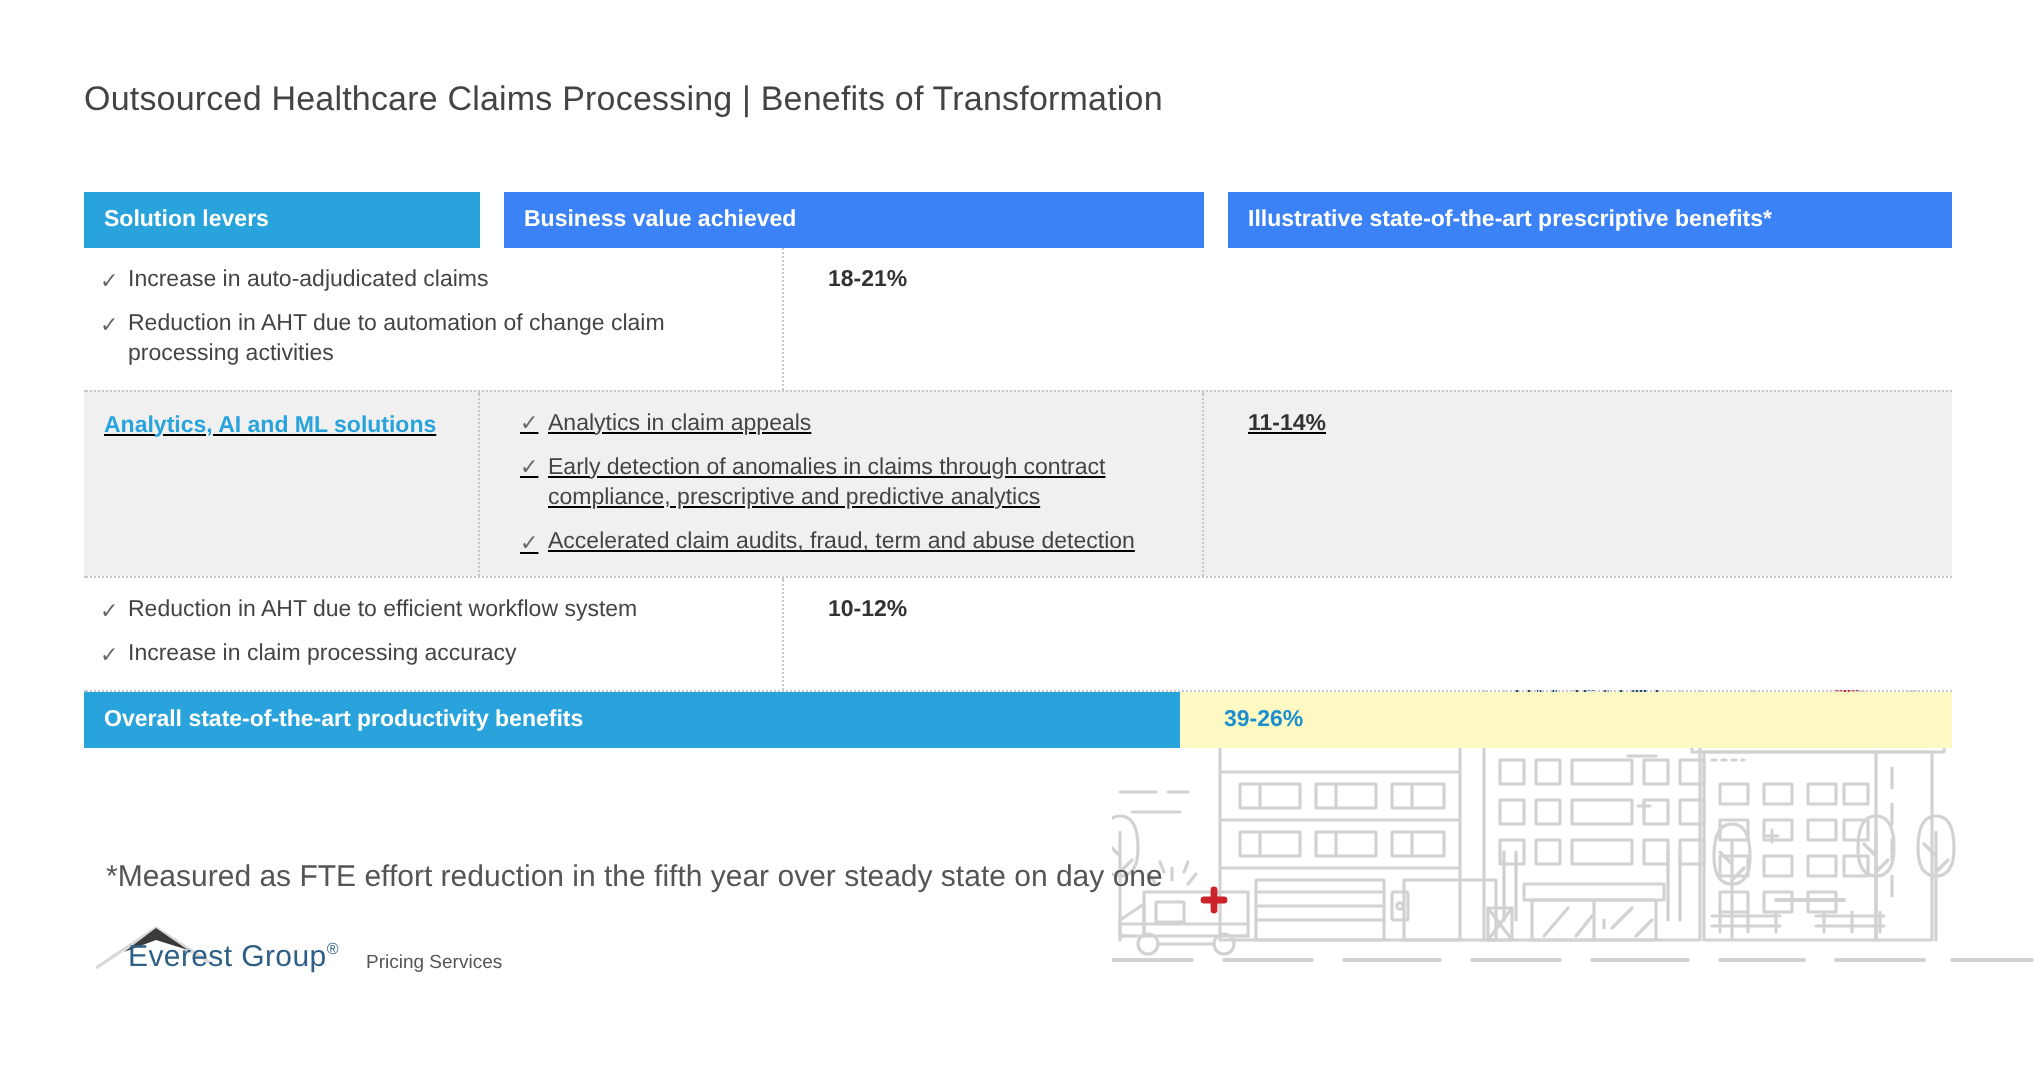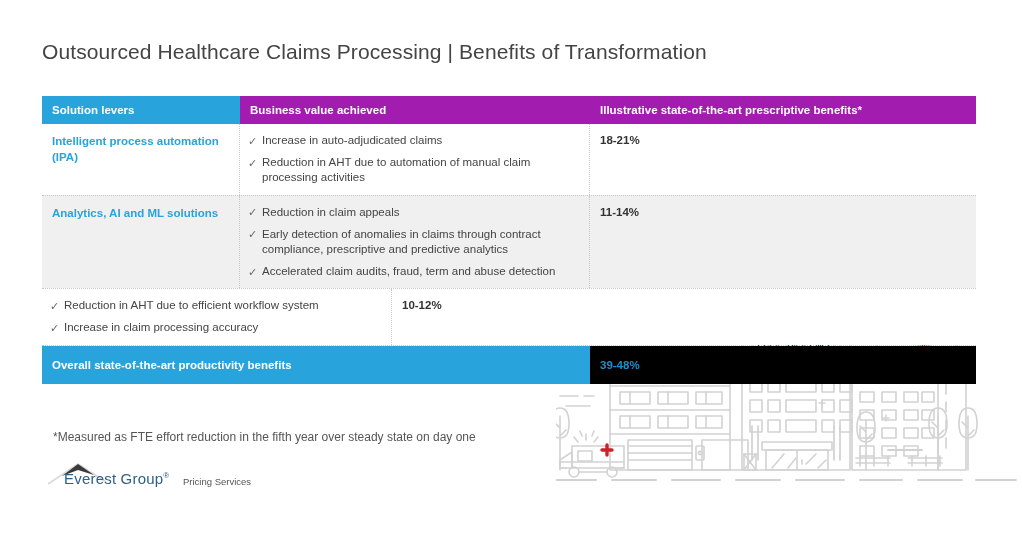--- a/index.html
+++ b/index.html
@@ -6,51 +6,51 @@
   body{
     width:1022px;height:535px;background:#ffffff;
     font-family:"Liberation Sans", sans-serif;
     overflow:hidden;position:relative;
   }
   .slide{position:absolute;inset:0;}
 
   
   .title{
     position:absolute;left:42px;top:40px;
-    font-size:21px;color:#444444;font-weight:400;
+    font-size:17px;color:#444444;font-weight:400;
     letter-spacing:.1px;white-space:nowrap;
   }
 
   
   .illustration{
     position:absolute;left:556px;top:250px;width:466px;height:250px;
     pointer-events:none;
   }
 
   
   .table{
     position:absolute;left:42px;top:96px;width:934px;
   }
-  .row{display:flex;position:relative;}
+  .row{display:flex;position:relative;gap:12px;}
   .c1{width:198px;flex:0 0 198px;box-sizing:border-box;}
   .c2{width:350px;flex:0 0 350px;box-sizing:border-box;}
   .c3{flex:1 1 auto;box-sizing:border-box;}
 
   
   .hdr{height:28px;}
   .hdr .c1{background:#29a3dc;}
-  .hdr .c2,.hdr .c3{background:#a21caf;}
+  .hdr .c2,.hdr .c3{background:#3b82f6;}
   .hdr div{
     color:#ffffff;font-weight:bold;font-size:11.5px;
     display:flex;align-items:center;padding-left:10px;
   }
 
   
   .brow{background:#ffffff;}
-  .brow.alt{background:#f0f0f0;}
+  .brow.alt{background:#f0f0f0;text-decoration:underline;}
   .brow .c1{
     padding:10px 10px 10px 10px;
     color:#29a3dc;font-weight:bold;font-size:11.5px;line-height:1.35;
     border-right:1px dotted #c8c8c8;
   }
   .brow .c2{
     padding:9px 12px 9px 8px;
     border-right:1px dotted #c8c8c8;
   }
   .brow .c3{
@@ -62,40 +62,40 @@
 
   .bullet{
     display:flex;font-size:11.5px;color:#444444;line-height:1.32;
     margin-bottom:7px;
   }
   .bullet:last-child{margin-bottom:0;}
   .tick{flex:0 0 14px;color:#666666;font-size:11px;padding-top:.5px;}
   .btxt{flex:1 1 auto;}
 
   
-  .srow{height:38px;background:#000000;}
+  .srow{height:28px;background:#fef9c3;}
   .srow .bar{
     width:548px;flex:0 0 548px;background:#29a3dc;
     display:flex;align-items:center;padding-left:10px;
     box-sizing:border-box;
     color:#ffffff;font-weight:bold;font-size:11.5px;
   }
   .srow .val{
     flex:1 1 auto;display:flex;align-items:center;padding-left:10px;
     box-sizing:border-box;color:#1a8fd0;font-weight:bold;font-size:11.5px;
   }
 
   
   .note{
     position:absolute;left:42px;top:375px;width:500px;
     font-size:14.5px;color:#4d4d4d;line-height:1.45;
   }
   .footnote{
     position:absolute;left:53px;top:430px;
-    font-size:12px;color:#555555;
+    font-size:15px;color:#555555;
   }
 
   
   .logo{position:absolute;left:48px;top:462px;display:flex;align-items:center;}
   .logo .mark{position:relative;width:52px;height:26px;}
   .logo .brand{
     font-size:15px;color:#2e5f86;letter-spacing:.2px;
     position:absolute;left:16px;top:8px;white-space:nowrap;
   }
   .logo .reg{font-size:8px;vertical-align:super;}
@@ -325,40 +325,39 @@
 
     <div class="row hdr">
       <div class="c1">Solution levers</div>
       <div class="c2">Business value achieved</div>
       <div class="c3">Illustrative state-of-the-art prescriptive benefits*</div>
     </div>
 
     <div class="rows">
 
       <div class="row brow">
-        <div class="c1">Intelligent process automation (IPA)</div>
         <div class="c2">
           <div class="bullet">
             <span class="tick">✓</span>
             <span class="btxt">Increase in auto-adjudicated claims</span>
           </div>
           <div class="bullet">
             <span class="tick">✓</span>
-            <span class="btxt">Reduction in AHT due to automation of manual claim processing activities</span>
+            <span class="btxt">Reduction in AHT due to automation of change claim processing activities</span>
           </div>
         </div>
         <div class="c3">18-21%</div>
       </div>
 
       <div class="row brow alt">
         <div class="c1">Analytics, AI and ML solutions</div>
         <div class="c2">
           <div class="bullet">
             <span class="tick">✓</span>
-            <span class="btxt">Reduction in claim appeals</span>
+            <span class="btxt">Analytics in claim appeals</span>
           </div>
           <div class="bullet">
             <span class="tick">✓</span>
             <span class="btxt">Early detection of anomalies in claims through contract compliance, prescriptive and predictive analytics</span>
           </div>
           <div class="bullet">
             <span class="tick">✓</span>
             <span class="btxt">Accelerated claim audits, fraud, term and abuse detection</span>
           </div>
         </div>
@@ -375,21 +374,21 @@
             <span class="tick">✓</span>
             <span class="btxt">Increase in claim processing accuracy</span>
           </div>
         </div>
         <div class="c3">10-12%</div>
       </div>
     </div>
 
     <div class="row srow">
       <div class="bar">Overall state-of-the-art productivity benefits</div>
-      <div class="val">39-48%</div>
+      <div class="val">39-26%</div>
     </div>
   </div>
 
   <div class="footnote">*Measured as FTE effort reduction in the fifth year over steady state on day one</div>
 
   <div class="logo">
     <div class="mark">
       <svg width="120" height="26" viewBox="0 0 120 26" xmlns="http://www.w3.org/2000/svg">
         <path d="M0 22 L30 2 L58 20" fill="none" stroke="#d9d9d9" stroke-width="1.6"></path>
         <path d="M14 14 L30 2 L46 13 L30 8 Z" fill="#3a3a3a"></path>

